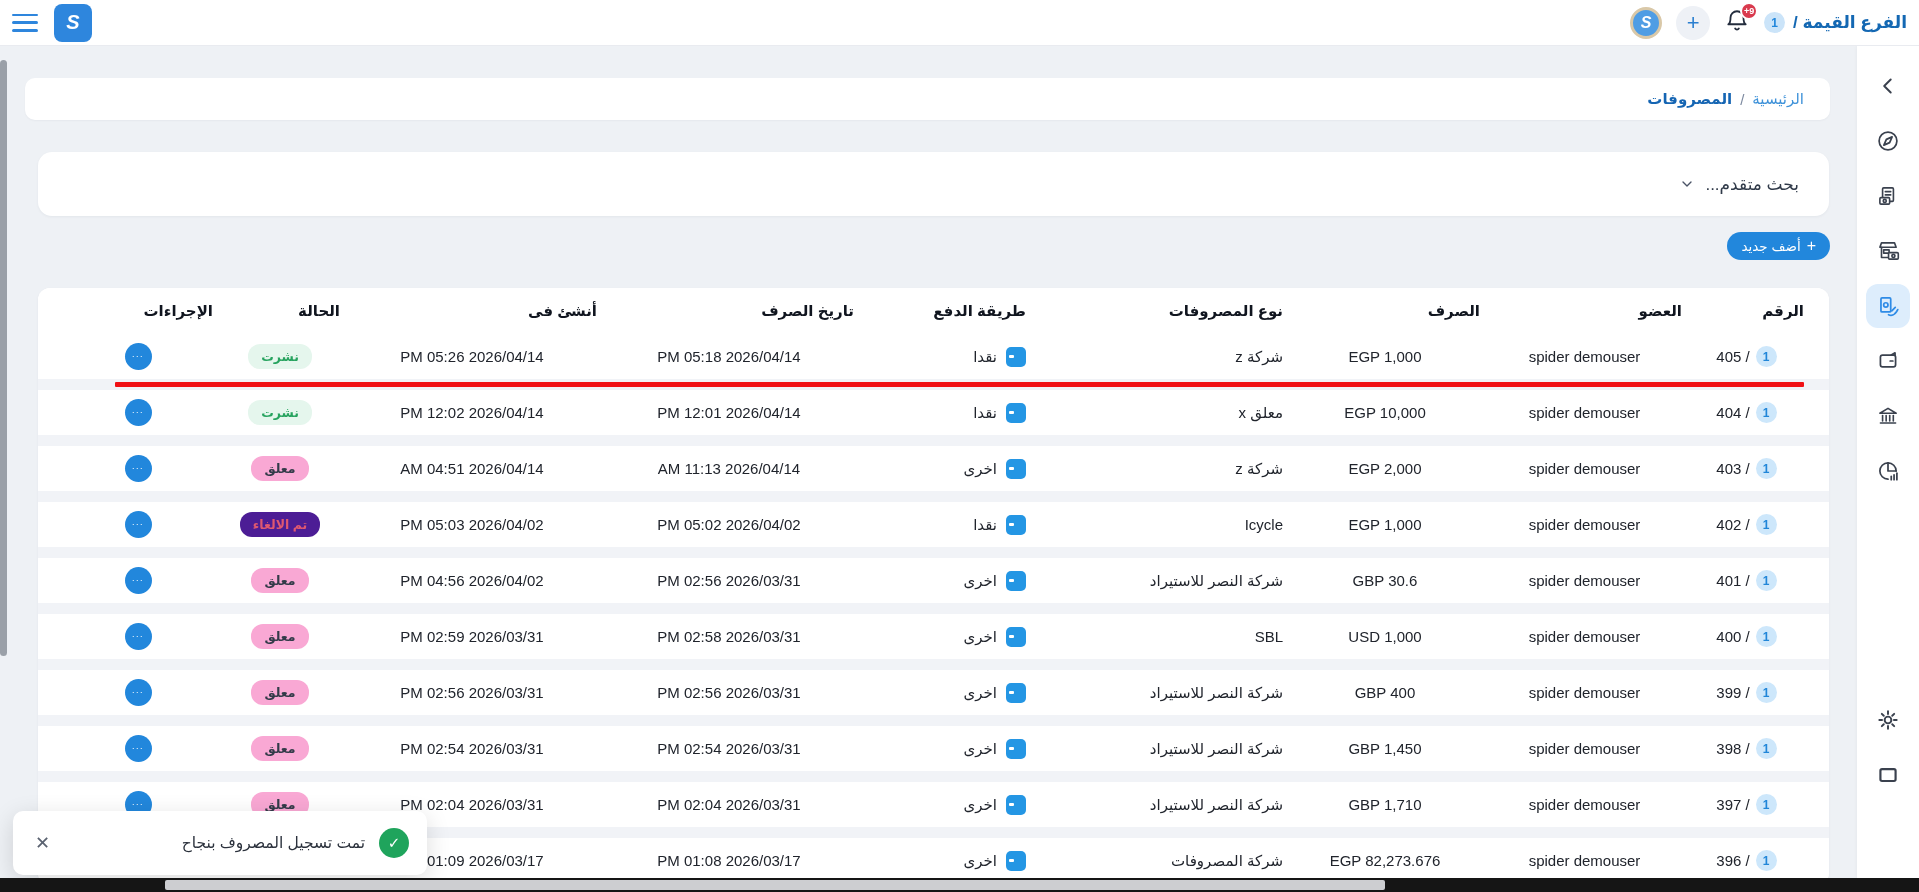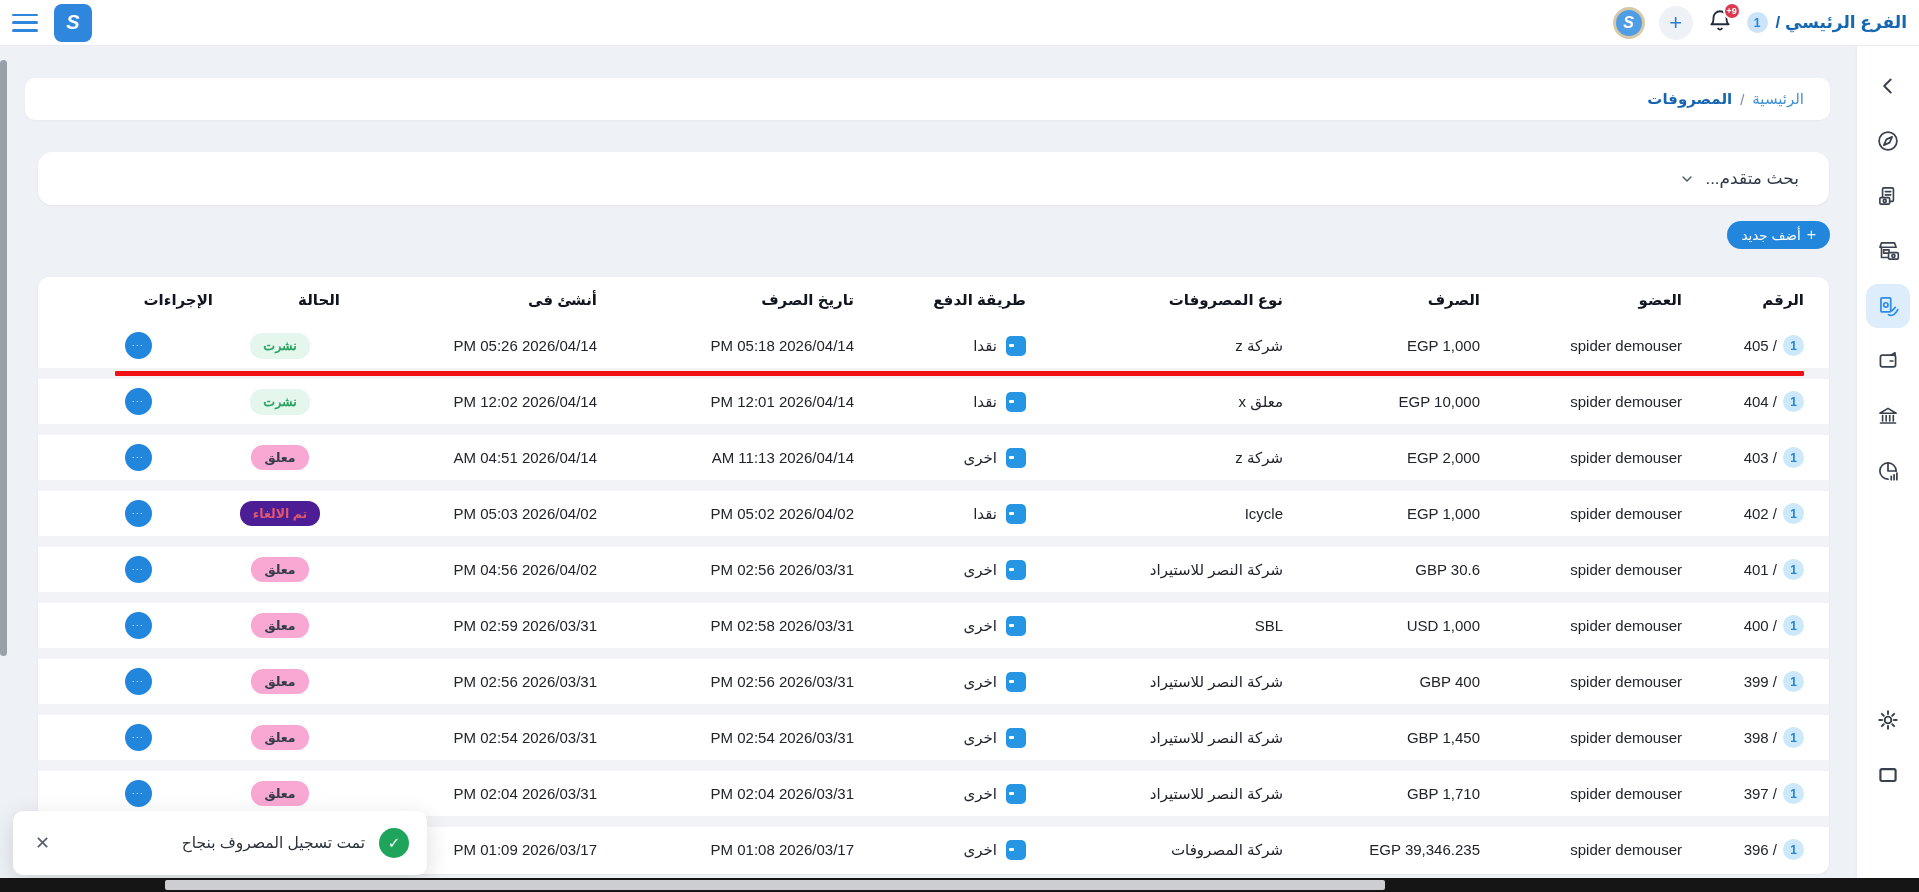--- a/index.html
+++ b/index.html
@@ -46,21 +46,21 @@
 
   
   .content{ position:absolute; top:46px; right:62px; left:0; bottom:14px; }
   .crumb-card{ margin:32px 27px 0 25px; height:42px; background:#fff; border-radius:10px;
        display:flex; align-items:center; padding:0 26px; box-shadow:0 1px 2px rgba(20,30,60,.04);}
   .crumb{ font-size:15px; display:flex; gap:8px; align-items:center;}
   .crumb-home{ color:#3f92d9; cursor:pointer;}
   .crumb-sep{ color:#7d8aa0; }
   .crumb-cur{ color:#1565b3; font-weight:bold; }
 
-  .search-card{ margin:32px 28px 0 38px; height:53px; background:#fff; border-radius:14px;
+  .search-card{ margin:32px 28px 0 38px; height:64px; background:#fff; border-radius:14px;
        display:flex; align-items:center; padding:0 30px; cursor:pointer;
        box-shadow:0 1px 3px rgba(20,30,60,.05);}
   .search-label{ color:#303a49; font-size:17px; display:flex; align-items:center; gap:10px;}
   .search-label svg{ width:16px; height:16px; color:#4a5366;}
 
   .add-row{ margin:16px 27px 0 38px; display:flex; }
   .add-btn{ background:#2287dc; color:#fff; border:none; border-radius:15px; font-size:13.5px;
        font-family:inherit; padding:6px 14px; display:flex; align-items:center; gap:6px;
        cursor:pointer; }
   .add-btn .plus{ font-size:16px; line-height:1; }
@@ -69,31 +69,31 @@
   .table-card{ margin:28px 28px 0 38px; background:#fff; border-radius:12px; overflow:hidden;
        height:597px; box-shadow:0 1px 3px rgba(20,30,60,.05);}
   .tgrid{ display:grid; grid-template-columns:115px 195px 190px 250px 165px 250px 250px 120px 150px;
        justify-content:space-between; align-items:center; padding:0 25px; }
   .thead{ height:46px; font-weight:bold; font-size:15px; color:#10151f; background:#fff;}
   .thead .hcell{ text-align:right; }
   .thead .hcell.center{ }
   .tbody{ display:flex; flex-direction:column; row-gap:11px; background:#f1f3f7; }
   .trow{ background:#fff; height:45px; position:relative; font-size:15px; color:#20242c; }
   .cell{ display:flex; align-items:center; justify-content:flex-start; overflow:visible; white-space:nowrap;}
-  .cell.ltr{ direction:ltr; justify-content:flex-end; }
+  .cell.ltr{ direction:ltr; justify-content:center; }
   .cell.center{ justify-content:center; }
   .num-badge{ width:21px; height:21px; border-radius:50%; background:#cde7fb; color:#2186d8;
        font-size:12px; font-weight:bold; display:inline-flex; align-items:center;
        justify-content:center; margin-left:6px;}
   .wallet-mini{ width:20px; height:20px; border-radius:5px; background:#2496e4; position:relative;
        margin-left:9px; flex:0 0 auto;}
   .wallet-mini::after{ content:""; position:absolute; width:5px; height:3px; background:#fff;
        border-radius:1px; left:3px; top:8.5px;}
   .pill{ font-size:12.5px; font-weight:bold; padding:5px 13px; border-radius:12px; }
-  .pill.published{ color:#27a35f; background:#e5f6ed;font-family:Liberation Serif, serif; }
+  .pill.published{ color:#27a35f; background:#e5f6ed; }
   .pill.pending{ color:#333b49; background:#f9a8d4; }
   .pill.cancelled{ color:#df5870; background:#4c1d95; }
   .dots-btn{ width:27px; height:27px; border-radius:50%; background:#2287dc; border:none;
        color:#fff; cursor:pointer; display:flex; align-items:center; justify-content:center;}
   .dots-btn .dots{ font-size:9px; letter-spacing:1.5px; line-height:1; transform:translateY(-2px);}
   .red-line{ position:absolute; height:5px; background:#f01015; left:77px; right:25px;
        bottom:-8px; z-index:5; border-radius:1px;}
 
   
   .toast{ position:absolute; left:13px; top:811px; width:414px; height:64px; background:#fff;
@@ -122,21 +122,21 @@
       <div class="brand-circle">S</div>
       <button class="plus-btn">+</button>
       <div class="bell-wrap">
         <svg viewBox="0 0 24 24" fill="none" stroke="#232c3d" stroke-width="1.7" stroke-linecap="round" stroke-linejoin="round">
           <path d="M18 9a6 6 0 1 0-12 0c0 5-2 6-2 6h16s-2-1-2-6"></path>
           <path d="M10.3 19a2 2 0 0 0 3.4 0"></path>
         </svg>
         <span class="bell-badge">+9</span>
       </div>
       <div class="branch">
-        <span class="branch-label">الفرع الرئيسي /</span>
+        <span class="branch-label">الفرع القيمة /</span>
         <span class="branch-badge">1</span>
       </div>
     </div>
     <div class="tb-right" style="direction:ltr">
       <div class="hamburger">
         <span></span>
           <span></span>
           <span></span>
       </div>
       <div class="applogo">S</div>
@@ -569,21 +569,21 @@
 
     <div class="tgrid trow">
       <div class="cell ltr">
         <span class="num-text">396 /</span>
         <span class="num-badge">1</span>
       </div>
       <div class="cell ltr">
               <span class="member-text">spider demouser</span>
             </div>
       <div class="cell ltr">
-              <span class="value-text">EGP 39,346.235</span>
+              <span class="value-text">EGP 82,273.676</span>
             </div>
       <div class="cell">
               <span class="type-text">شركة المصروفات</span>
             </div>
       <div class="cell">
         <span class="wallet-mini"></span>
         <span class="pay-text">اخرى</span>
       </div>
       <div class="cell ltr">
               <span class="paydate-text">PM 01:08 2026/03/17</span>

